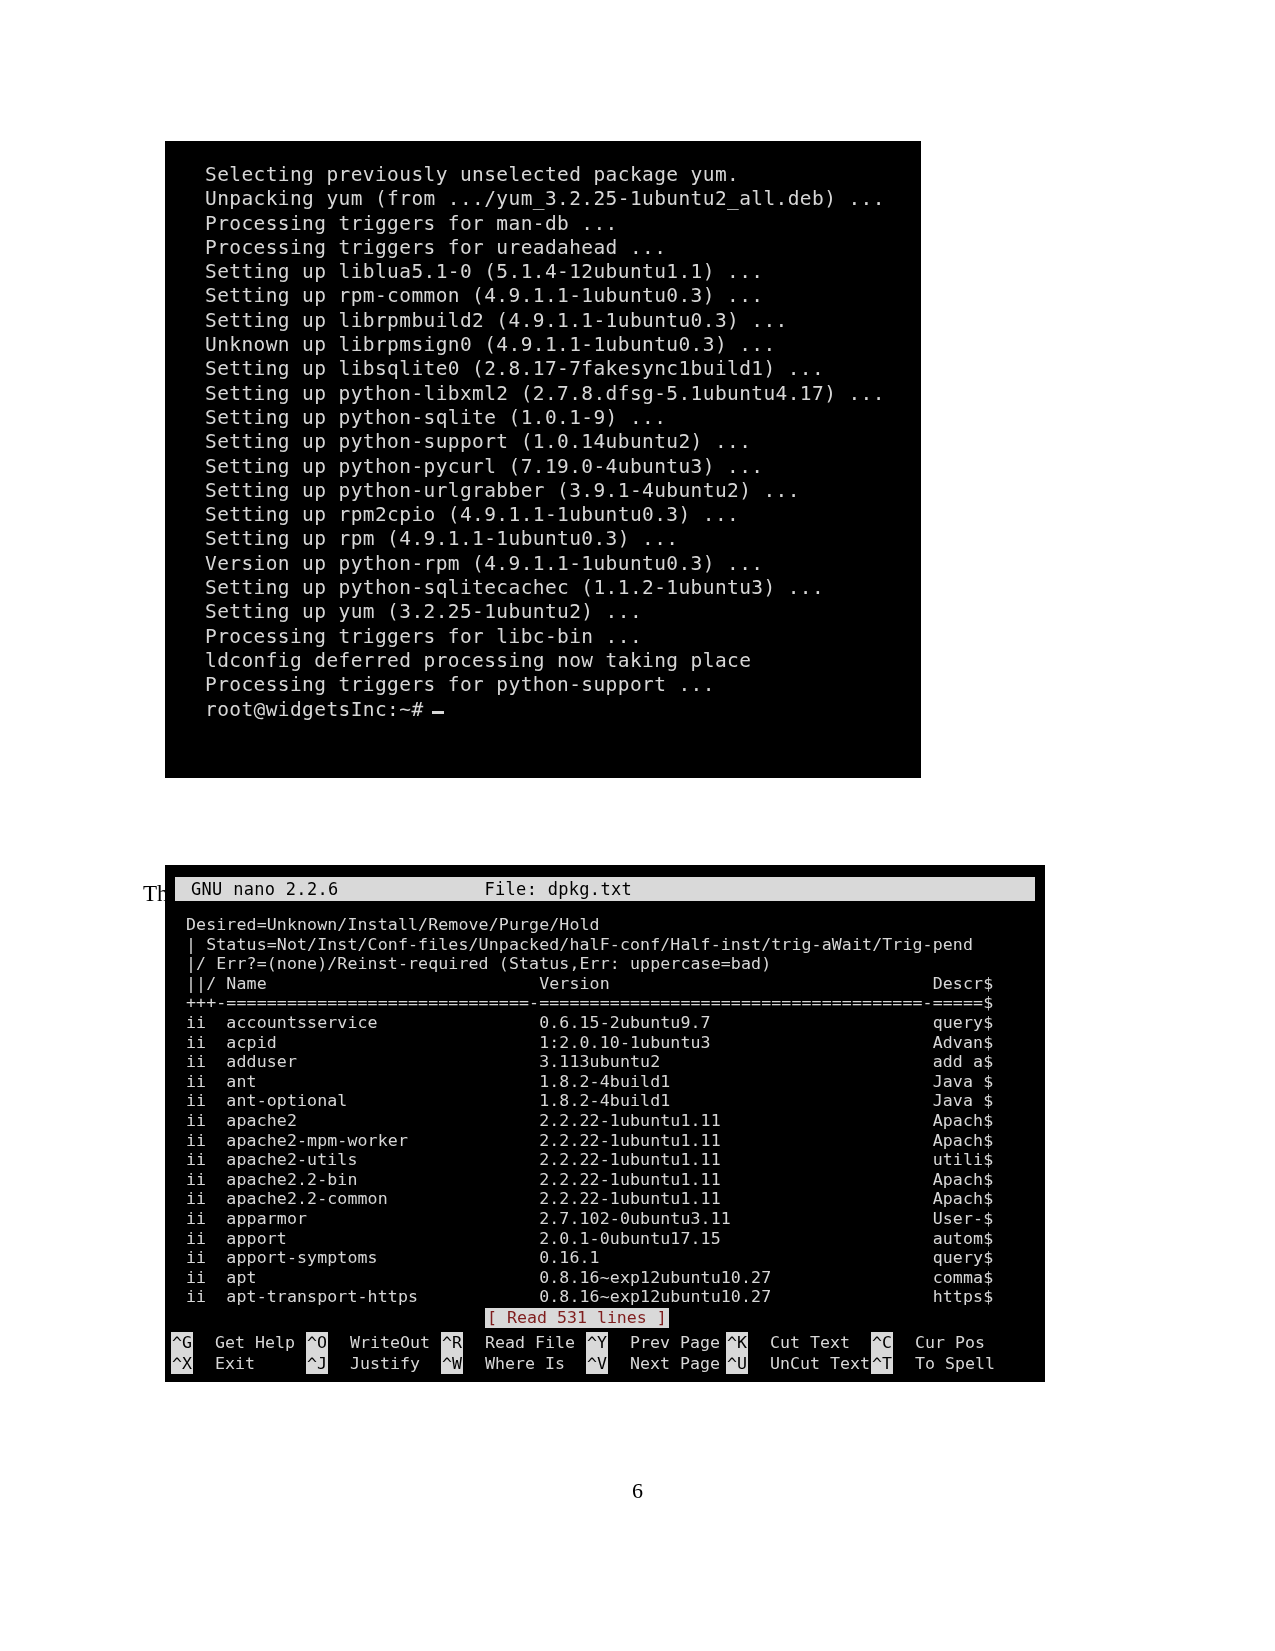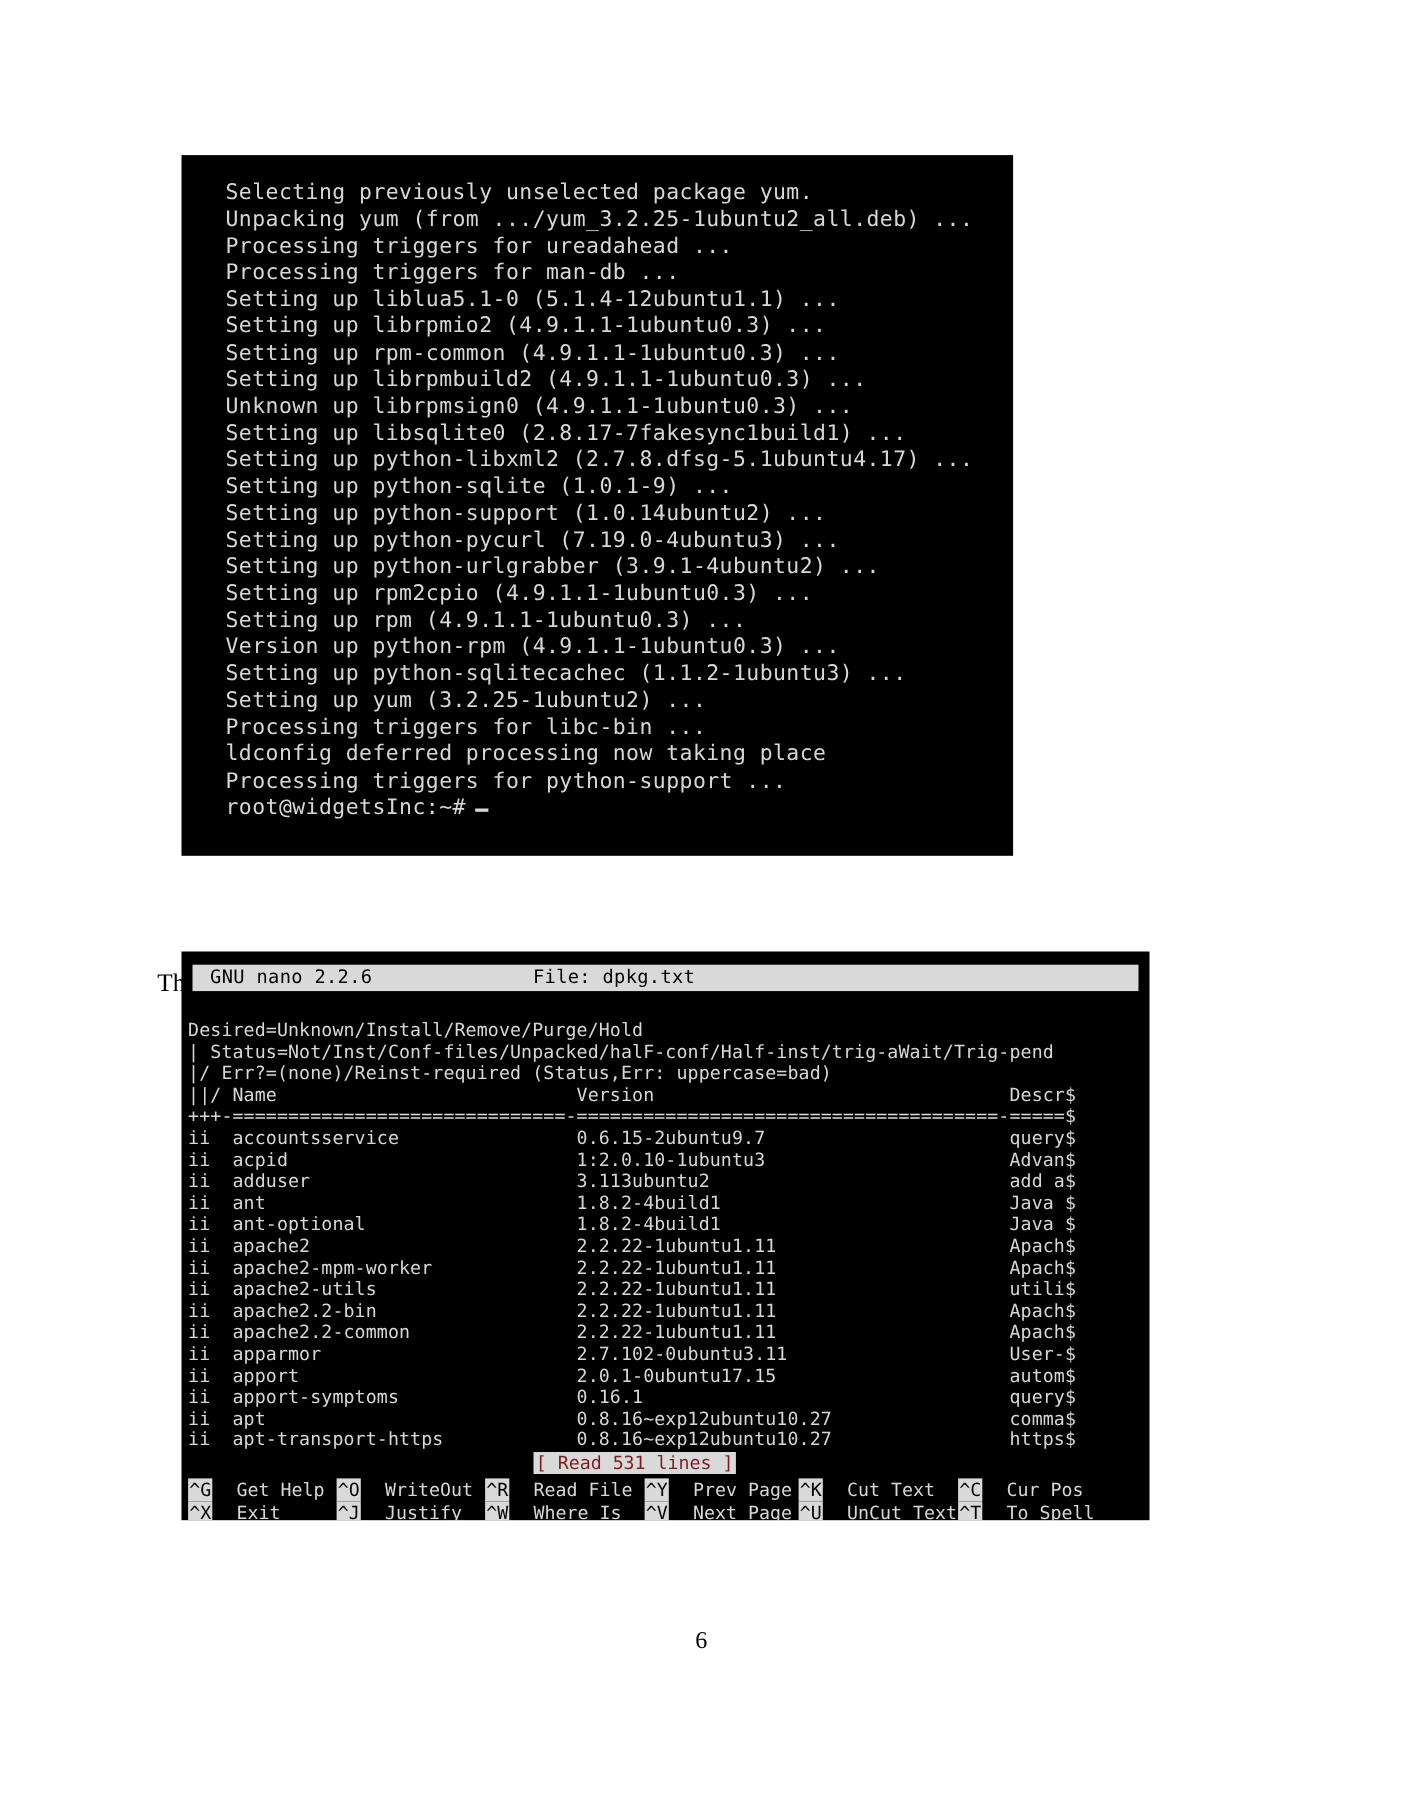--- a/index.html
+++ b/index.html
@@ -92,22 +92,22 @@
     margin: 12px 10px 0 10px;
     white-space: pre;
     letter-spacing: 0.3px;
     display: flex;
     align-items: center;
   }
   .nano-title-app { padding-left: 16px; }
   .nano-title-file { padding-left: 146px; }
 
   .nano-body {
-    margin-top: 26px;
-    padding-left: 6px;
+    margin-top: 14px;
+    padding-left: 21px;
   }
 
   .nano-line {
     white-space: pre;
     font-family: "DejaVu Sans Mono", "Liberation Mono", monospace;
     font-size: 16.6px;
     line-height: 19.6px;
     letter-spacing: 0.1px;
     color: #d7d7d7;
   }
@@ -173,24 +173,23 @@
 </style>
 </head>
 <body>
 
 <div class="page">
 
   <div class="terminal" id="terminal-install">
     <div id="install-lines">
         <div class="term-line">Selecting previously unselected package yum.</div>
         <div class="term-line">Unpacking yum (from .../yum_3.2.25-1ubuntu2_all.deb) ...</div>
+        <div class="term-line">Processing triggers for man-db ...</div>
         <div class="term-line">Processing triggers for ureadahead ...</div>
-        <div class="term-line">Processing triggers for man-db ...</div>
         <div class="term-line">Setting up liblua5.1-0 (5.1.4-12ubuntu1.1) ...</div>
-        <div class="term-line">Setting up librpmio2 (4.9.1.1-1ubuntu0.3) ...</div>
         <div class="term-line">Setting up rpm-common (4.9.1.1-1ubuntu0.3) ...</div>
         <div class="term-line">Setting up librpmbuild2 (4.9.1.1-1ubuntu0.3) ...</div>
         <div class="term-line">Unknown up librpmsign0 (4.9.1.1-1ubuntu0.3) ...</div>
         <div class="term-line">Setting up libsqlite0 (2.8.17-7fakesync1build1) ...</div>
         <div class="term-line">Setting up python-libxml2 (2.7.8.dfsg-5.1ubuntu4.17) ...</div>
         <div class="term-line">Setting up python-sqlite (1.0.1-9) ...</div>
         <div class="term-line">Setting up python-support (1.0.14ubuntu2) ...</div>
         <div class="term-line">Setting up python-pycurl (7.19.0-4ubuntu3) ...</div>
         <div class="term-line">Setting up python-urlgrabber (3.9.1-4ubuntu2) ...</div>
         <div class="term-line">Setting up rpm2cpio (4.9.1.1-1ubuntu0.3) ...</div>

